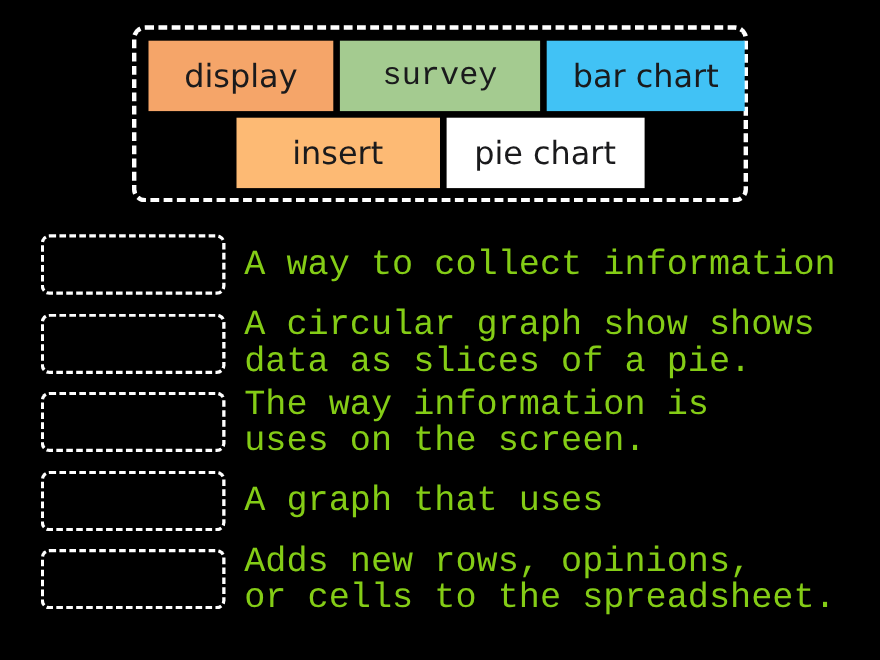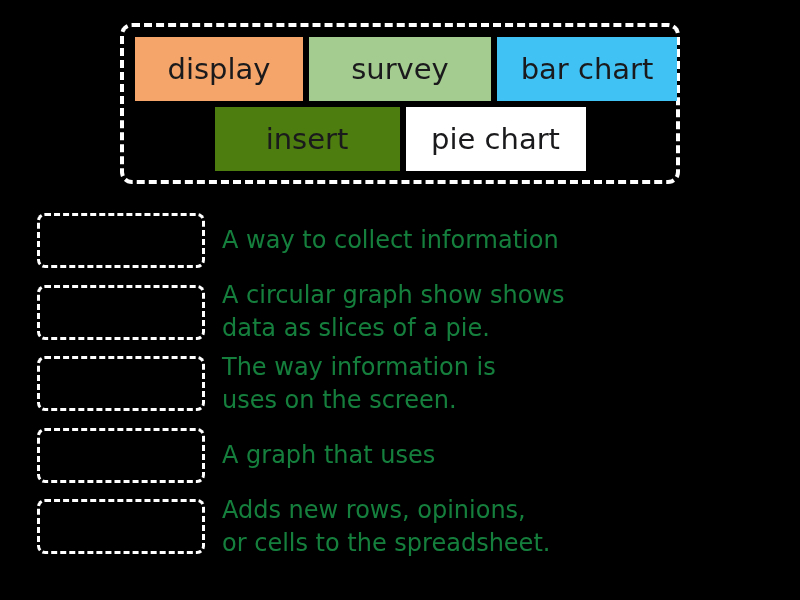--- a/index.html
+++ b/index.html
@@ -61,39 +61,40 @@
   .slot {
     flex: 0 0 auto;
     width: 168px; height: 55px;
     box-sizing: border-box;
     border: 3px dashed #ffffff;
     border-radius: 8px;
     cursor: pointer;
   }
   .definition {
     margin-left: 17px;
-    color: #15803d;
-    font-size: 24px;
+    color: #84cc16;
+    font-size: 32px;
     line-height: 33px;
     white-space: nowrap;
+    font-family: Liberation Mono, monospace;
   }
 </style>
 </head>
 <body>
 
 <div class="stage">
 
   <div class="word-bank">
     <div class="bank-row">
       <div class="tile tile-display" style="background: rgb(245, 165, 105);">display</div>
-      <div class="tile tile-survey" style="background: rgb(164, 203, 144);">survey</div>
+      <div class="tile tile-survey" style="background: rgb(164, 203, 144); font-family: Liberation Mono, monospace;">survey</div>
       <div class="tile tile-bar-chart" style="background: rgb(65, 194, 245);">bar chart</div>
     </div>
     <div class="bank-row">
-      <div class="tile tile-insert" style="background: #4d7c0f;">insert</div>
+      <div class="tile tile-insert" style="background: #fdba74;">insert</div>
       <div class="tile tile-pie-chart" style="background: #ffffff;">pie chart</div>
     </div>
   </div>
 
   <div class="match-list">
 
     <div class="match-row">
       <div class="slot"></div>
       <div class="definition">
         <span>A way to collect information</span><br>

